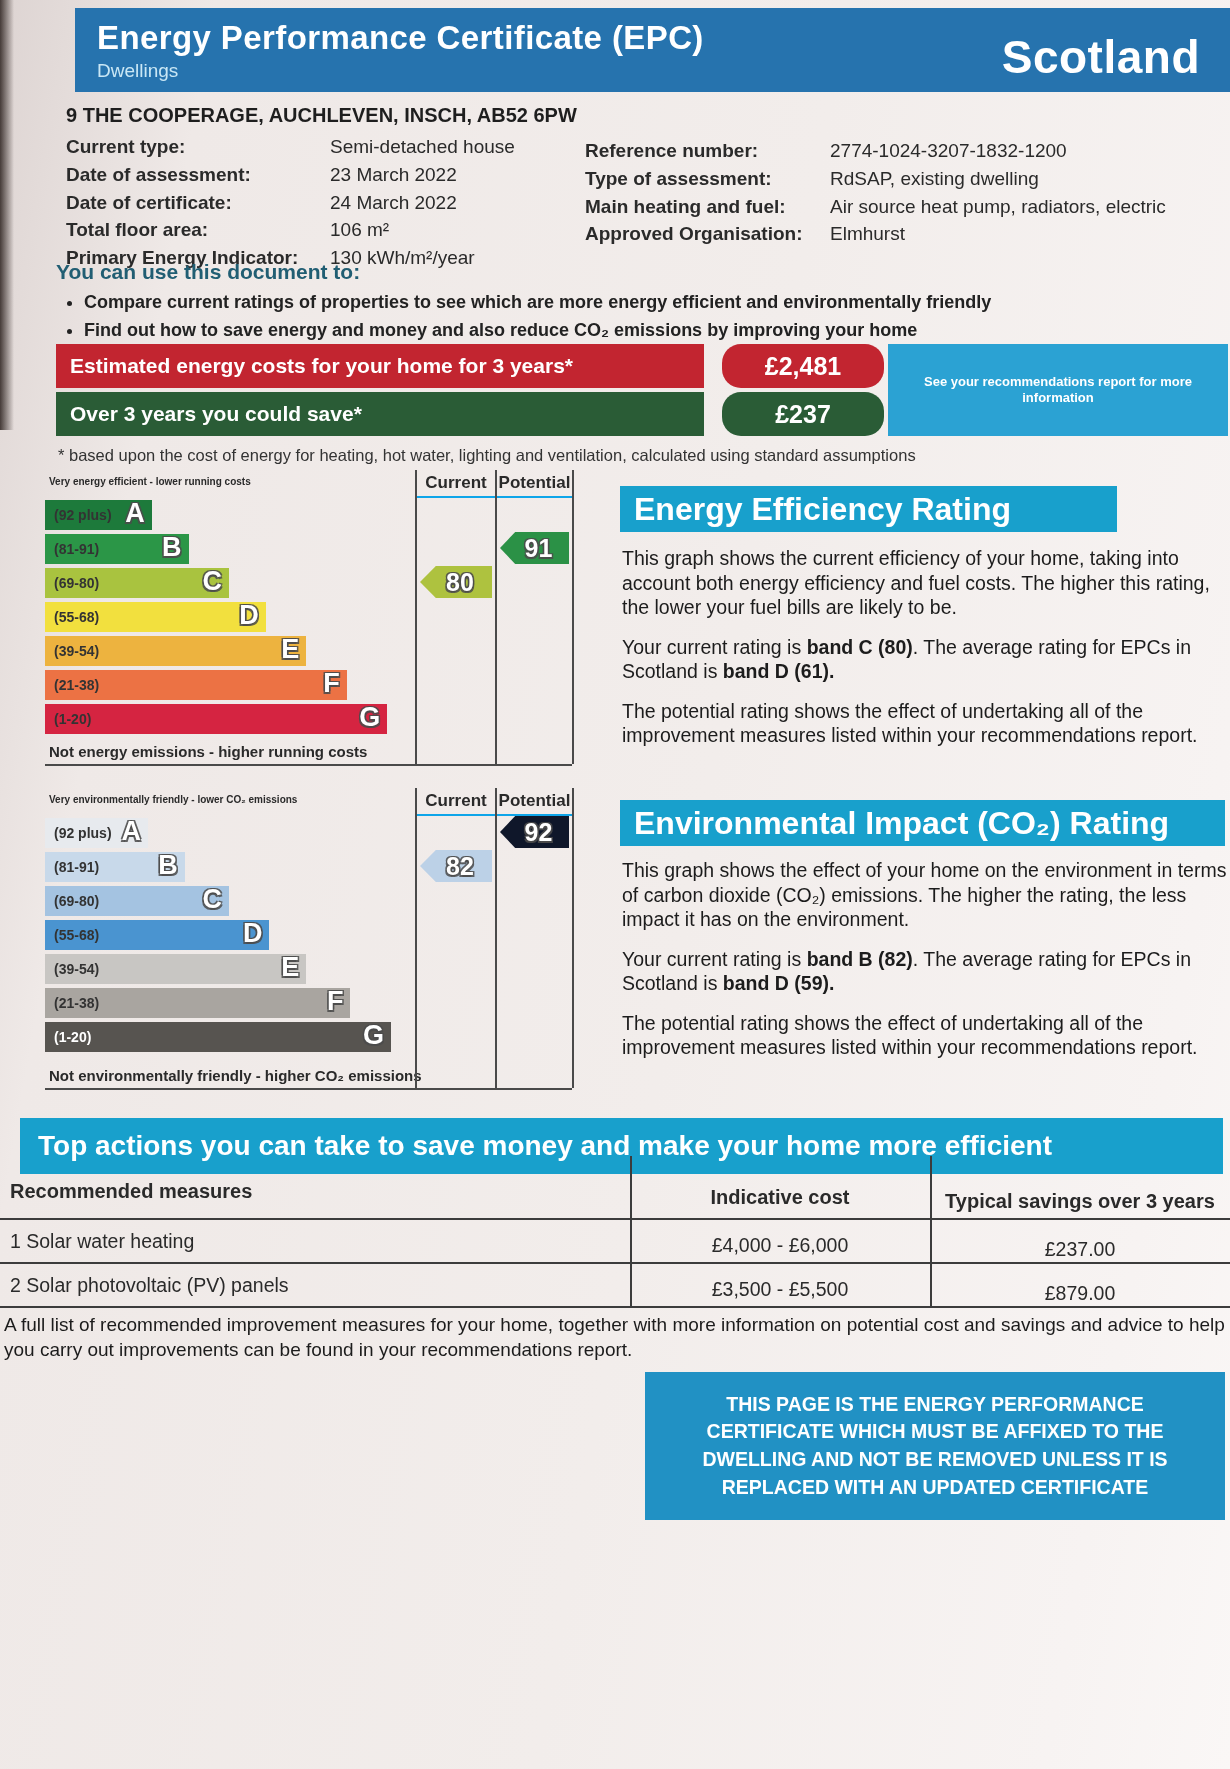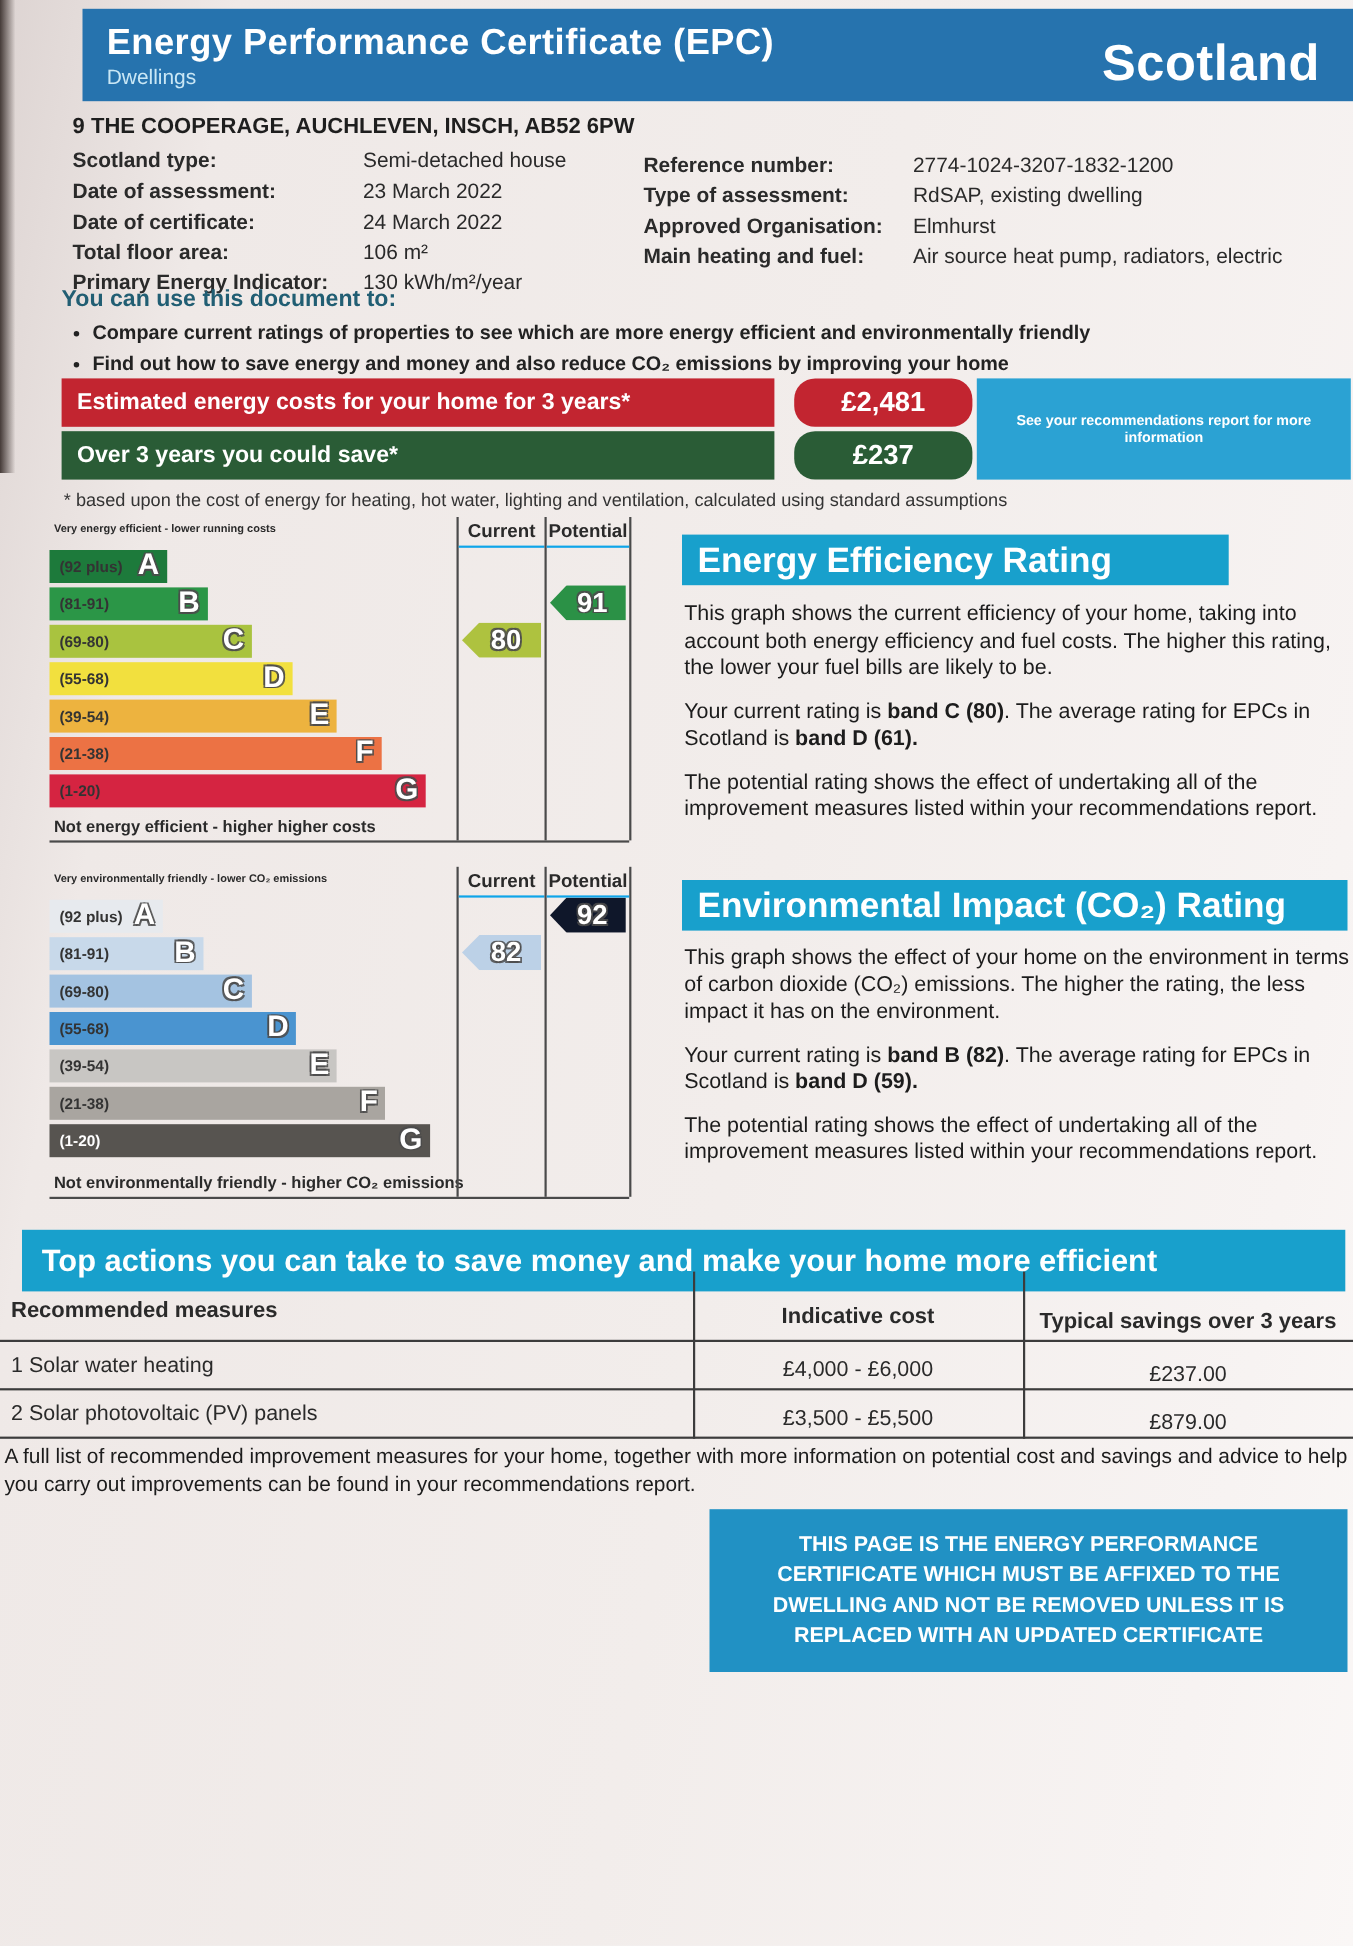--- a/index.html
+++ b/index.html
@@ -98,21 +98,21 @@
       <div class="hdr-title">Energy Performance Certificate (EPC)</div>
       <div class="hdr-sub">Dwellings</div>
     </div>
     <div class="hdr-region">Scotland</div>
   </div>
 
   <div class="address">9 THE COOPERAGE, AUCHLEVEN, INSCH, AB52 6PW</div>
 
   <div class="details-left">
     <div class="drow">
-        <span class="lab">Scotland type:</span>
+        <span class="lab">Current type:</span>
         <span class="val">Semi-detached house</span>
       </div>
     <div class="drow">
         <span class="lab">Date of assessment:</span>
         <span class="val">23 March 2022</span>
       </div>
     <div class="drow">
         <span class="lab">Date of certificate:</span>
         <span class="val">24 March 2022</span>
       </div>
@@ -128,26 +128,26 @@
   <div class="details-right">
     <div class="drow">
         <span class="lab">Reference number:</span>
         <span class="val">2774-1024-3207-1832-1200</span>
       </div>
     <div class="drow">
         <span class="lab">Type of assessment:</span>
         <span class="val">RdSAP, existing dwelling</span>
       </div>
     <div class="drow">
+        <span class="lab">Main heating and fuel:</span>
+        <span class="val">Air source heat pump, radiators, electric</span>
+      </div>
+    <div class="drow">
         <span class="lab">Approved Organisation:</span>
         <span class="val">Elmhurst</span>
-      </div>
-    <div class="drow">
-        <span class="lab">Main heating and fuel:</span>
-        <span class="val">Air source heat pump, radiators, electric</span>
       </div>
   </div>
 
   <div class="usage-h">You can use this document to:</div>
   <ul class="bullets">
     <li>Compare current ratings of properties to see which are more energy efficient and environmentally friendly</li>
     <li>Find out how to save energy and money and also reduce CO₂ emissions by improving your home</li>
   </ul>
 
   <div class="costs">
@@ -190,21 +190,21 @@
         </div>
         <div class="band" style="width: 82%; background: rgb(236, 114, 68);">
           <span class="range">(21-38)</span>
           <span class="letter">F</span>
         </div>
         <div class="band" style="width: 93%; background: rgb(213, 36, 65);">
           <span class="range">(1-20)</span>
           <span class="letter">G</span>
         </div>
       </div>
-    <div class="chart-bottom-label">Not energy efficient - higher higher costs</div>
+    <div class="chart-bottom-label">Not energy emissions - higher running costs</div>
     <div class="col col-current">
       <div class="col-head">Current</div>
     <div class="arrow" style="top: 96px; background: rgb(174, 194, 63);">80</div>
       </div>
     <div class="col col-potential">
       <div class="col-head">Potential</div>
     <div class="arrow" style="top: 62px; background: rgb(43, 145, 70);">91</div>
       </div>
   </div>
 

